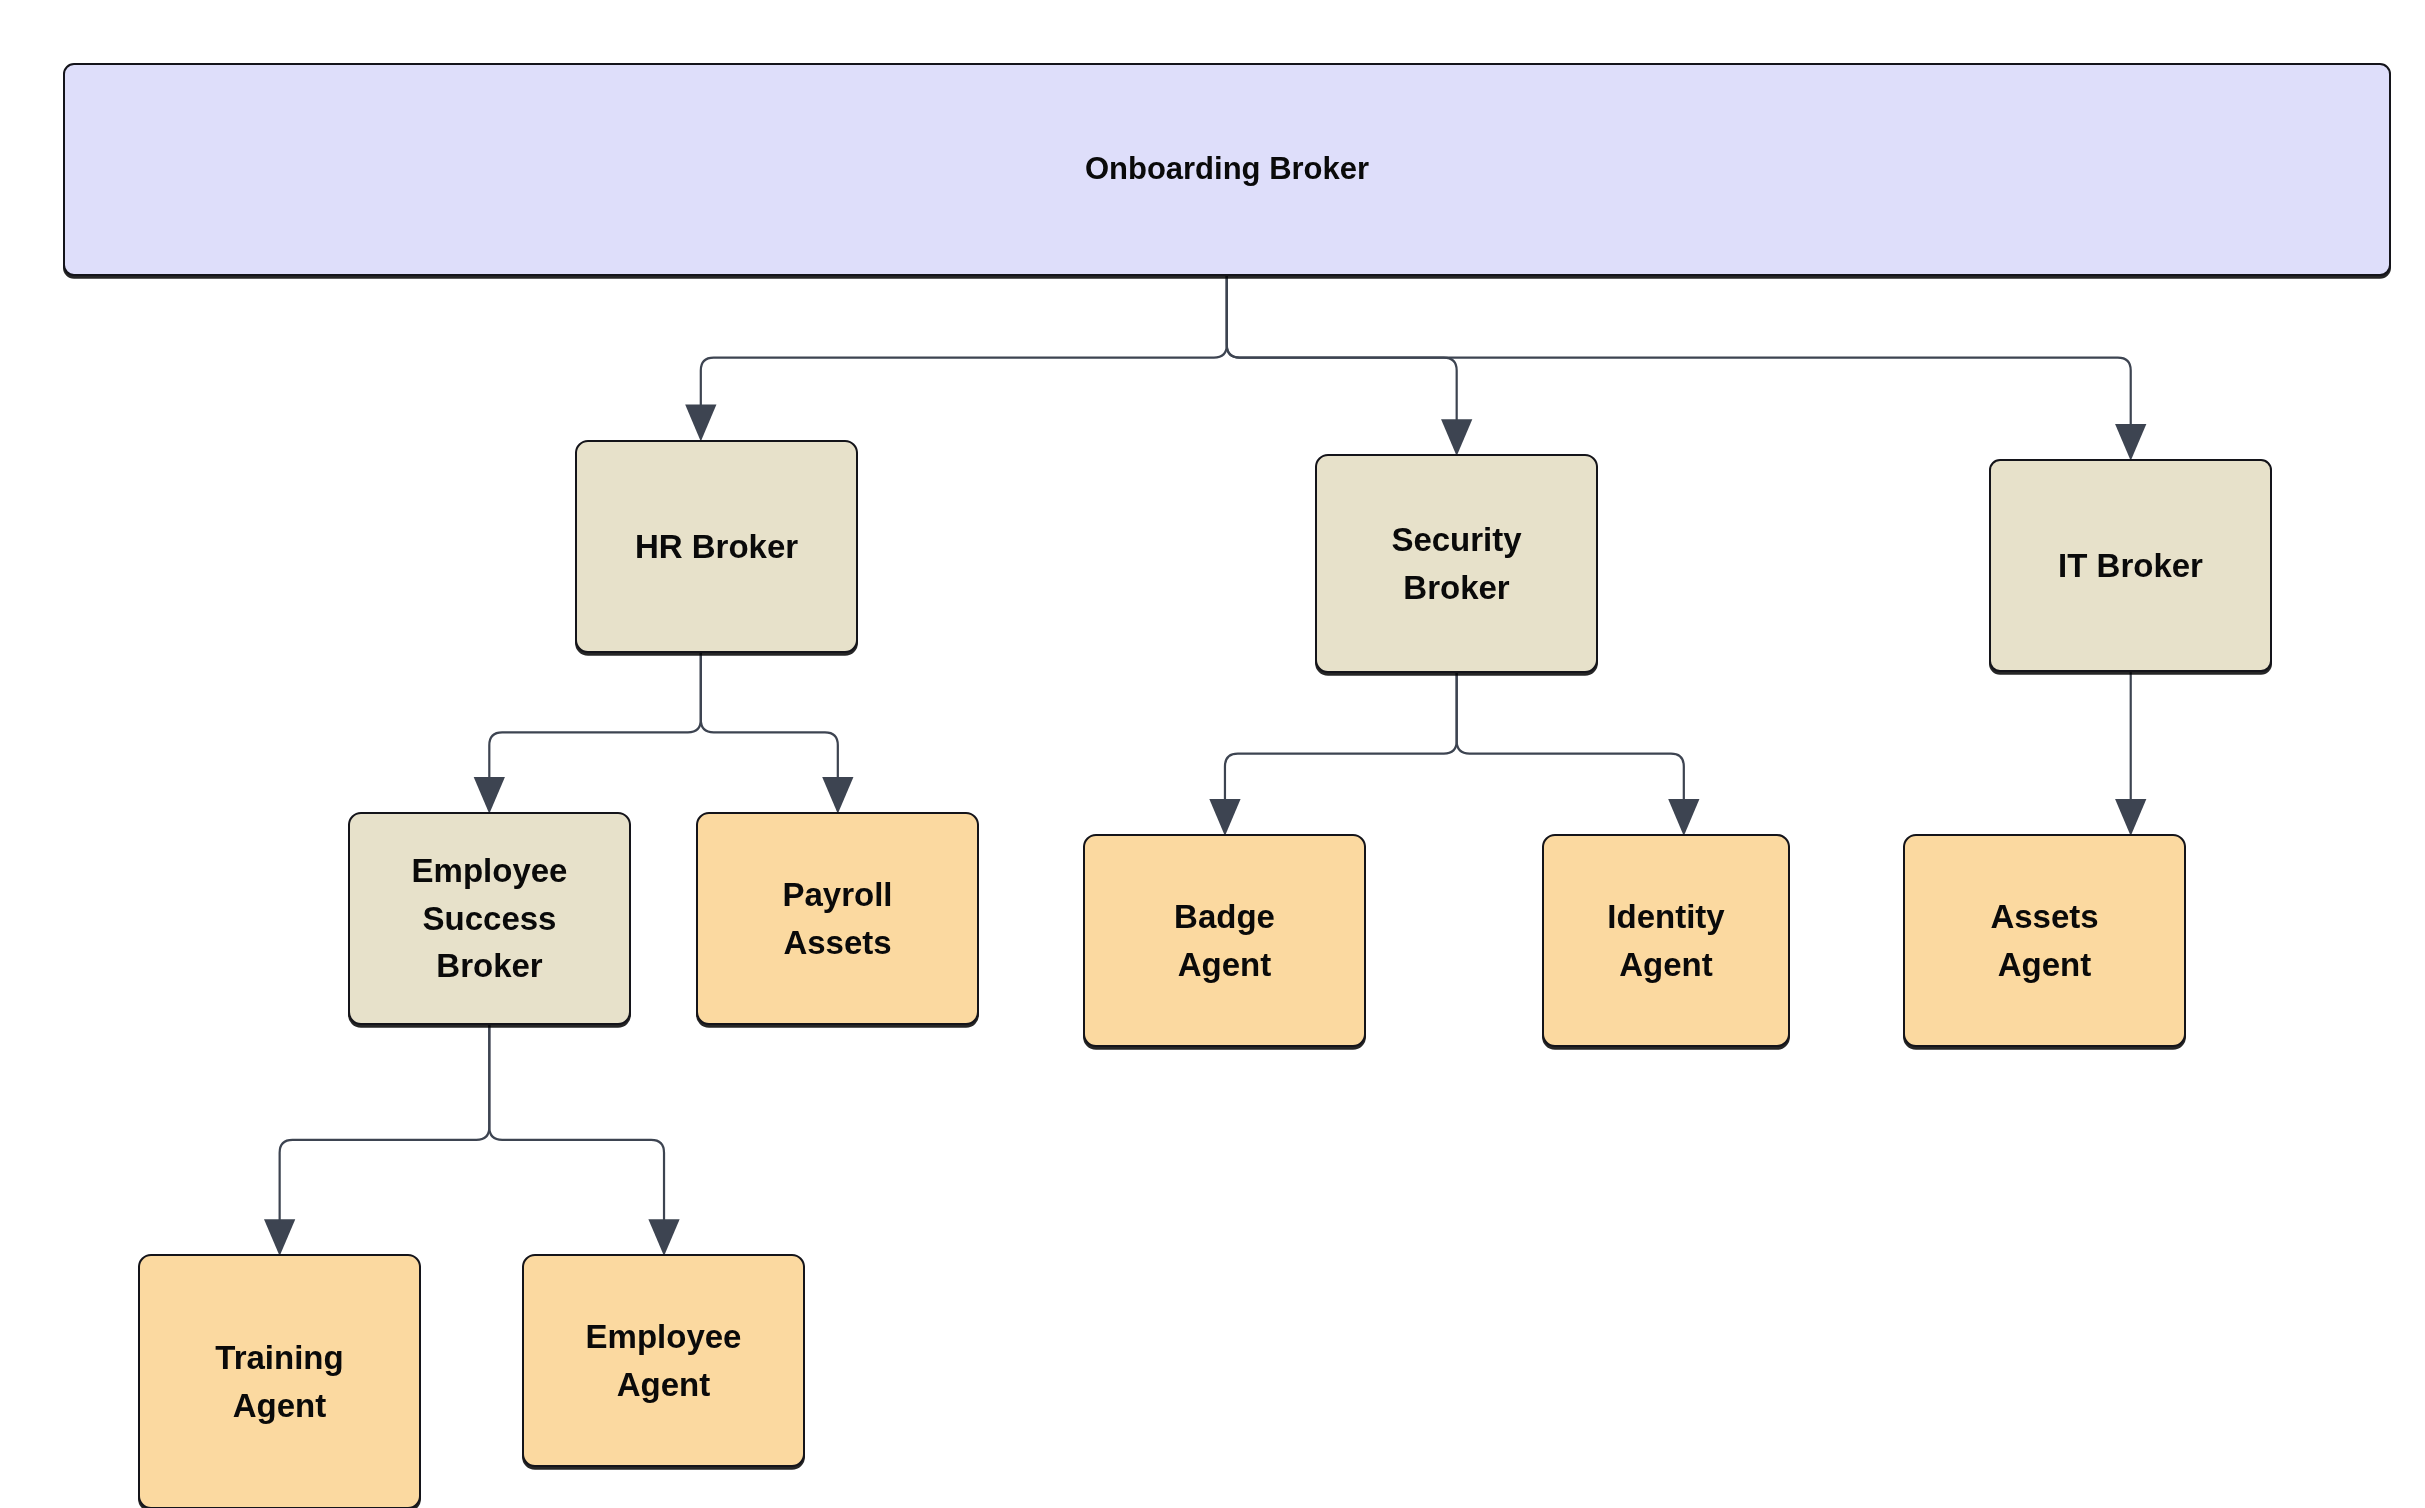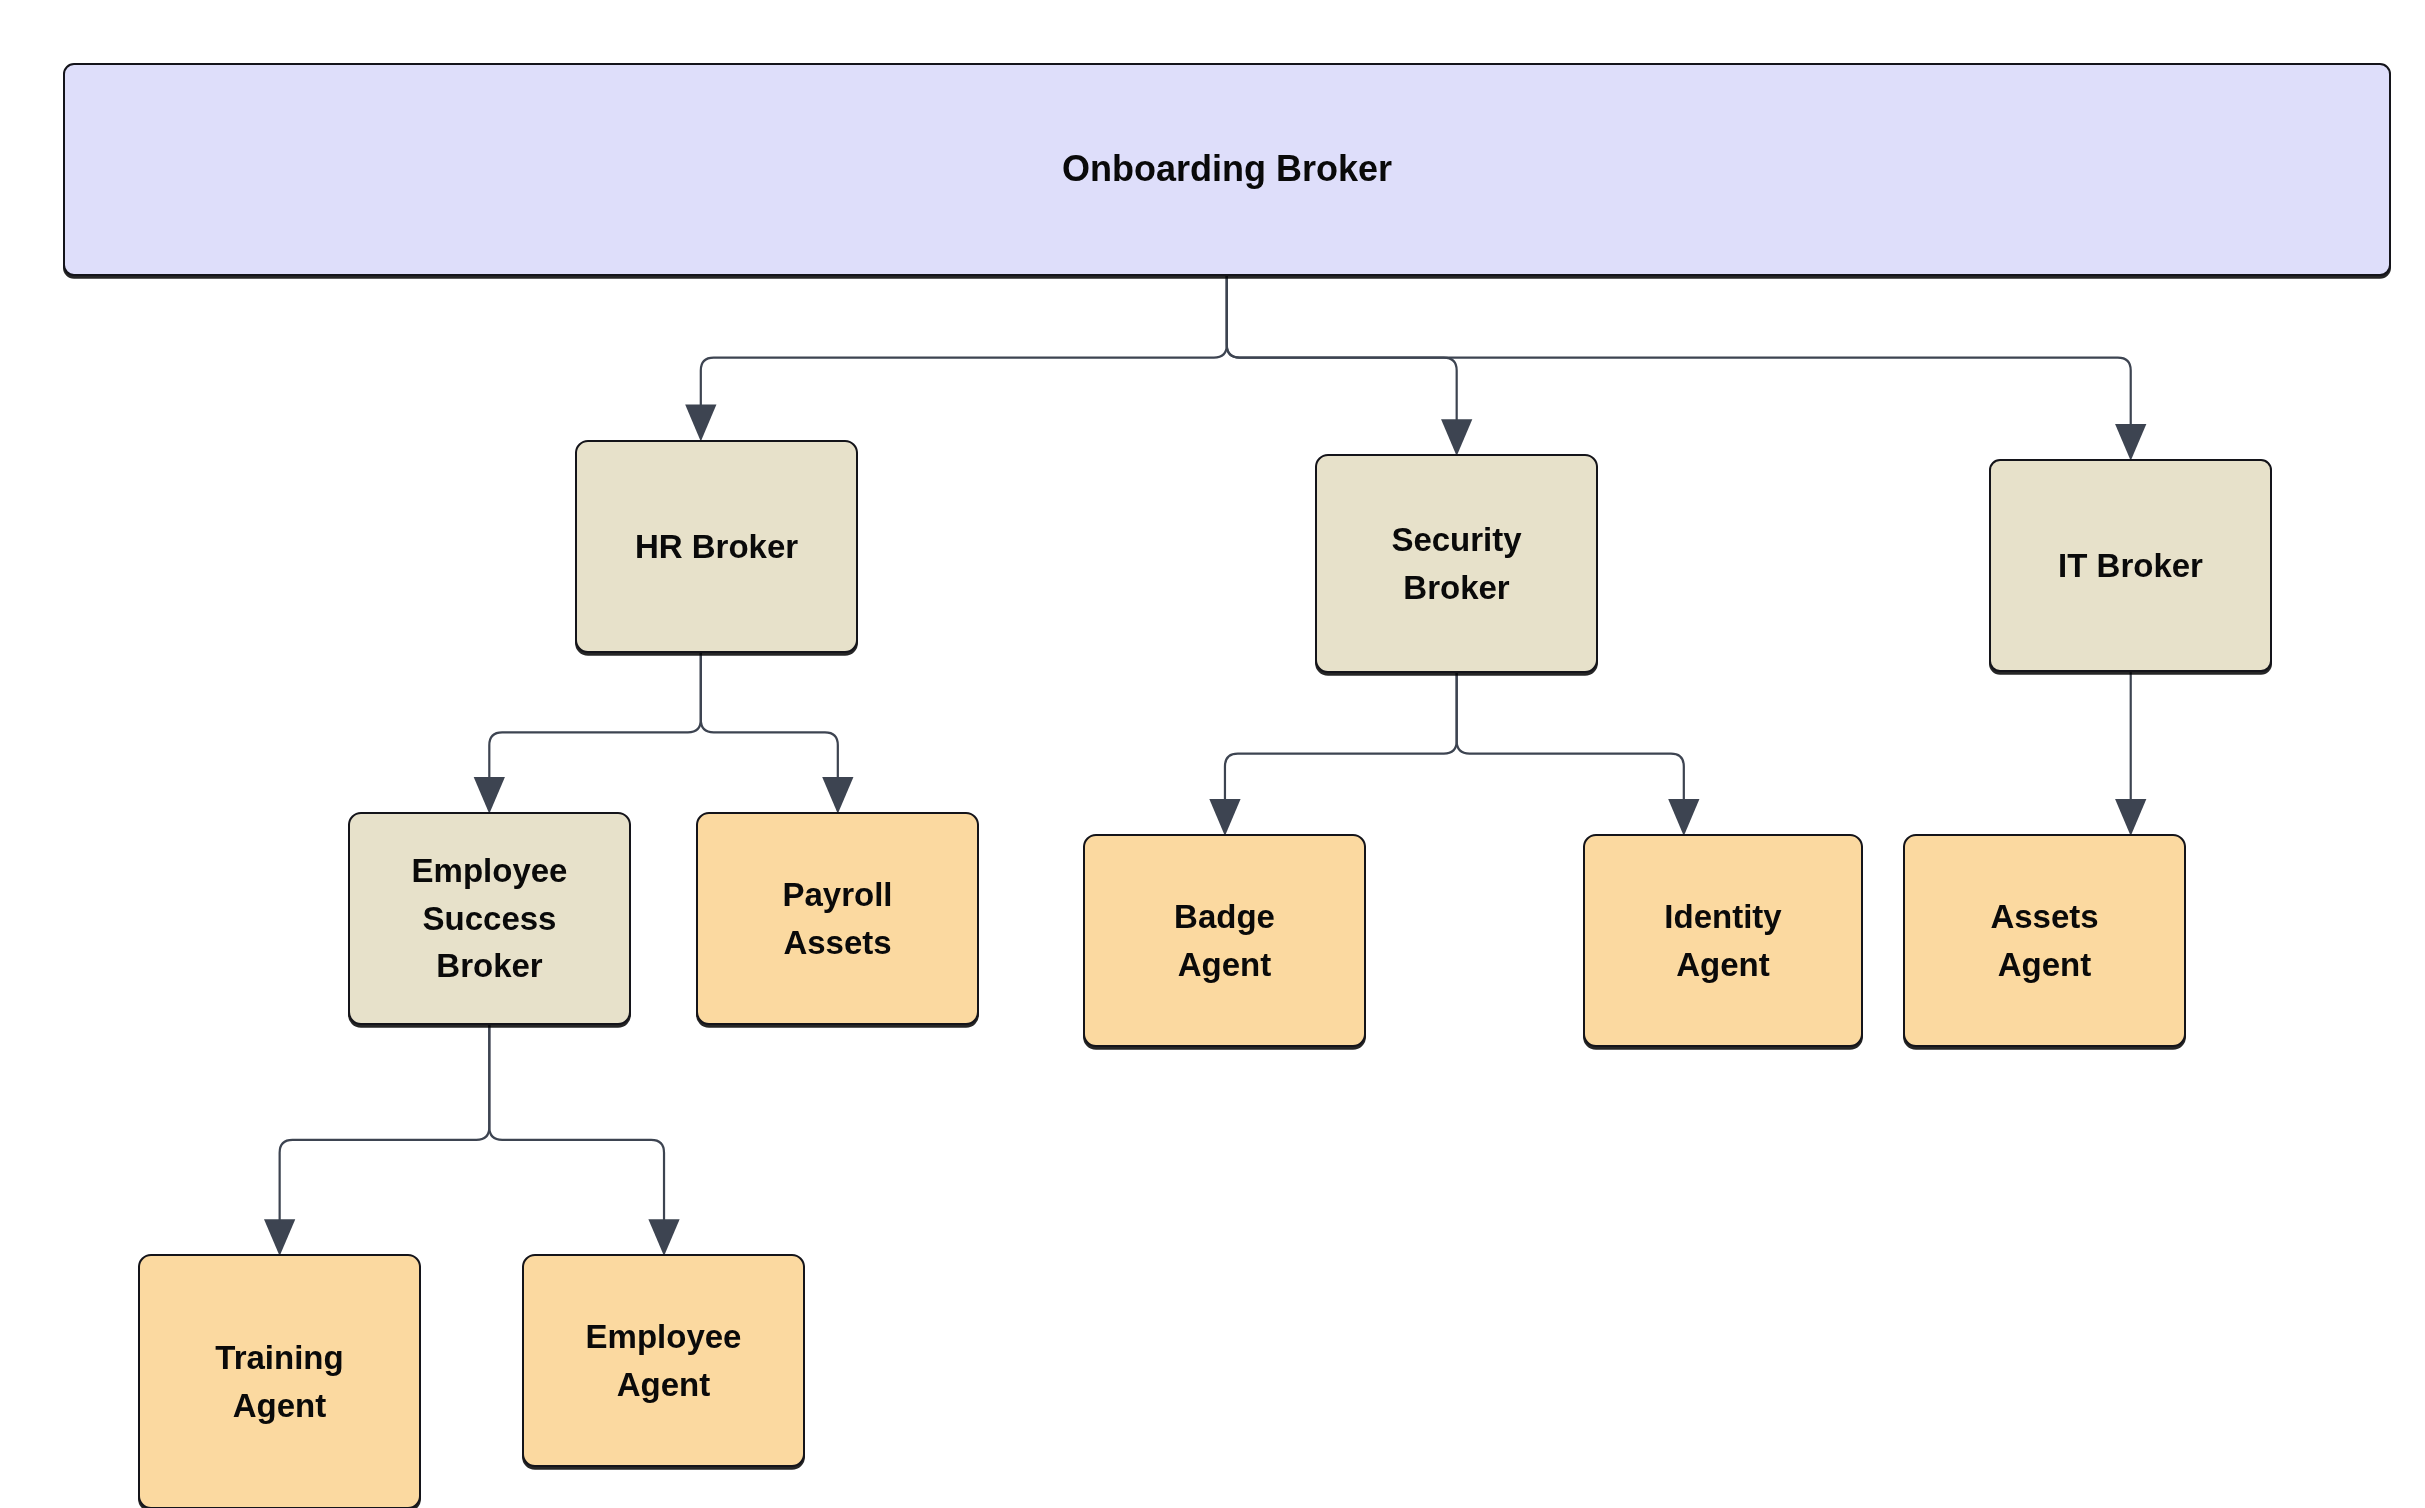--- a/index.html
+++ b/index.html
@@ -34,21 +34,21 @@
     text-align: center;
     font-weight: bold;
     color: #0a0a0a;
     line-height: 1.45;
     box-shadow: 0 2.8px 0 rgba(0,0,0,0.85);
     z-index: 2;
     white-space: pre-line;
   }
   .node.root {
     background: #dedefa;
-    font-size: 36px;
+    font-size: 31px;
     border-radius: 11px;
   }
   .node.broker {
     background: #e7e1ca;
     font-size: 33px;
   }
   .node.agent {
     background: #fbd9a0;
     font-size: 33px;
   }
@@ -85,21 +85,21 @@
       <div class="node broker" style="left: 1315px; top: 454px; width: 283px; height: 219px;">Security
 Broker</div>
       <div class="node broker" style="left: 1989px; top: 459px; width: 283px; height: 213px; border-radius: 11px;">IT Broker</div>
       <div class="node broker" style="left: 348px; top: 812px; width: 283px; height: 213px;">Employee
 Success
 Broker</div>
       <div class="node agent" style="left: 696px; top: 812px; width: 283px; height: 213px;">Payroll
 Assets</div>
       <div class="node agent" style="left: 1083px; top: 834px; width: 283px; height: 213px;">Badge
 Agent</div>
-      <div class="node agent" style="left: 1542px; top: 834px; width: 280px; height: 213px; margin-left: 41px;">Identity
+      <div class="node agent" style="left: 1542px; top: 834px; width: 248px; height: 213px;">Identity
 Agent</div>
       <div class="node agent" style="left: 1903px; top: 834px; width: 283px; height: 213px;">Assets
 Agent</div>
       <div class="node agent" style="left: 138px; top: 1254px; width: 283px; height: 255px;">Training
 Agent</div>
       <div class="node agent" style="left: 522px; top: 1254px; width: 283px; height: 213px;">Employee
 Agent</div>
     </div>
 </div>
 

